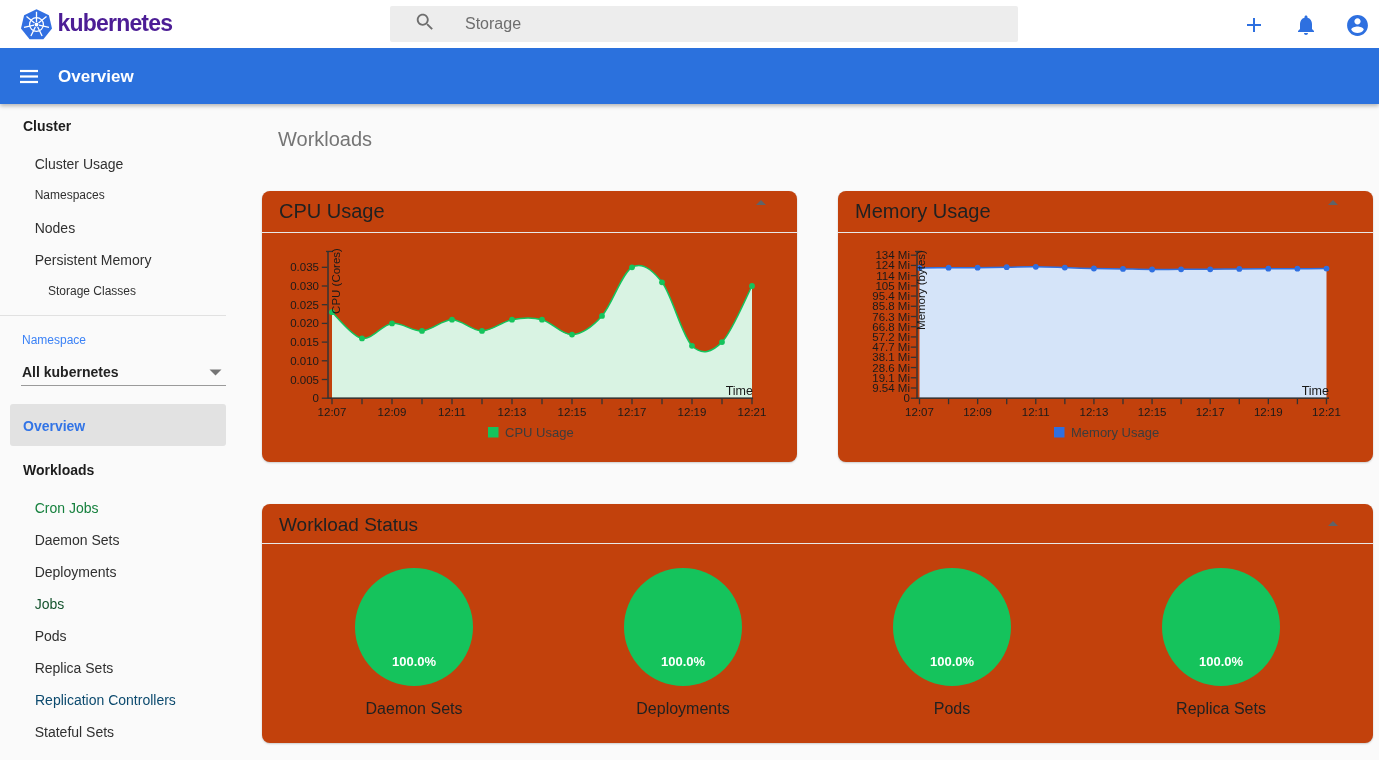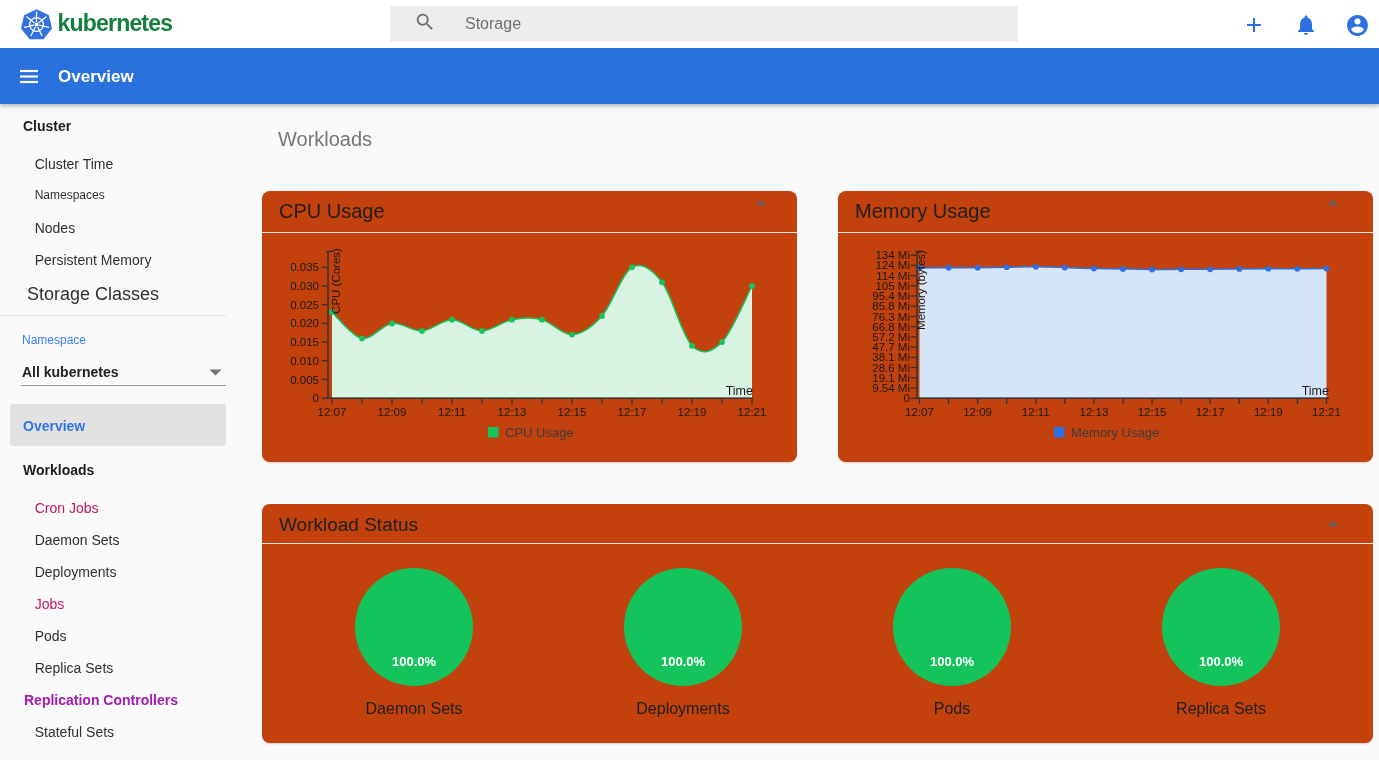--- a/index.html
+++ b/index.html
@@ -17,21 +17,21 @@
 
 <div style="position:absolute;left:0;top:0;width:1379px;height:48px;background:#fff;z-index:5">
   <svg style="position:absolute;left:20px;top:8px" width="33" height="33" viewBox="0 0 33 33">
     <path d="M16.5 1.2 L28.9 7.2 L32 20.5 L23.4 31.2 L9.6 31.2 L1 20.5 L4.1 7.2 Z" fill="#3270e2"></path>
     <g stroke="#ffffff" stroke-width="1.3" fill="none">
       <circle cx="16.5" cy="16.5" r="6.9"></circle>
       <path d="M16.5 13.9L16.5 3.7M18.5 14.9L26.5 8.5M19.0 17.1L29.0 19.3M17.6 18.8L22.1 28.0M15.4 18.8L10.9 28.0M14.0 17.1L4.0 19.3M14.5 14.9L6.5 8.5"></path>
       <circle cx="16.5" cy="16.5" r="1.9" fill="#fff" stroke="none"></circle>
     </g>
   </svg>
-  <div style="position:absolute;left:57.5px;top:10px;font-size:23px;font-weight:bold;color:#15803d;letter-spacing:-0.8px">kubernetes</div>
+  <div style="position:absolute;left:57.5px;top:10px;font-size:23px;font-weight:bold;color:#4c1d95;letter-spacing:-0.8px">kubernetes</div>
   <div style="position:absolute;left:390px;top:6px;width:628px;height:36px;background:#ededed;border-radius:2px"></div>
   <svg style="position:absolute;left:415px;top:12px" width="24" height="24" viewBox="0 0 24 24">
     <path d="M15.5 14h-.79l-.28-.27C15.41 12.59 16 11.11 16 9.5 16 5.91 13.09 3 9.5 3S3 5.91 3 9.5 5.91 16 9.5 16c1.61 0 3.09-.59 4.23-1.57l.27.28v.79l5 4.99L20.49 19l-4.99-5zm-6 0C7.01 14 5 11.99 5 9.5S7.01 5 9.5 5 14 7.01 14 9.5 11.99 14 9.5 14z" fill="#6e6e6e" transform="translate(-1,-1) scale(0.92)"></path>
   </svg>
   <div style="position:absolute;left:465px;top:15px;font-size:16px;color:#6e6e6e">Storage</div>
   <svg style="position:absolute;left:1242px;top:12.5px" width="24" height="24" viewBox="0 0 24 24">
       <path d="M19 13h-6v6h-2v-6H5v-2h6V5h2v6h6v2z" fill="#2e70e0"></path>
     </svg>
   <svg style="position:absolute;left:1294px;top:12.5px" width="24" height="24" viewBox="0 0 24 24">
       <path d="M12 22c1.1 0 2-.9 2-2h-4c0 1.1.89 2 2 2zm6-6v-5c0-3.07-1.64-5.64-4.5-6.32V4c0-.83-.67-1.5-1.5-1.5s-1.5.67-1.5 1.5v.68C7.63 5.36 6 7.92 6 11v5l-2 2v1h16v-1l-2-2z" fill="#2e70e0"></path>
@@ -45,42 +45,42 @@
   <svg style="position:absolute;left:20px;top:21px" width="18" height="15">
     <rect x="0" y="0.9" width="18" height="2.2" fill="#fff"></rect>
     <rect x="0" y="6.4" width="18" height="2.2" fill="#fff"></rect>
     <rect x="0" y="11.9" width="18" height="2.2" fill="#fff"></rect>
   </svg>
   <div style="position:absolute;left:58px;top:19px;font-size:17px;font-weight:bold;color:#fff">Overview</div>
 </div>
 
 <div style="position:absolute;left:0;top:0;width:226px;height:669px">
 <div style="position:absolute;left:23px;top:118px;font-size:14px;font-weight:bold;color:#1d1d1d">Cluster</div>
-<div style="position:absolute;left:34.7px;top:156px;font-size:14px;font-weight:normal;color:#303030">Cluster Time</div>
+<div style="position:absolute;left:34.7px;top:156px;font-size:14px;font-weight:normal;color:#303030">Cluster Usage</div>
 <div style="position:absolute;left:34.7px;top:188px;font-size:12px;font-weight:normal;color:#303030">Namespaces</div>
 <div style="position:absolute;left:34.7px;top:220px;font-size:14px;font-weight:normal;color:#303030">Nodes</div>
 <div style="position:absolute;left:34.7px;top:252px;font-size:14px;font-weight:normal;color:#303030">Persistent Memory</div>
-<div style="position:absolute;left:27px;top:284px;font-size:18px;font-weight:normal;color:#303030">Storage Classes</div>
+<div style="position:absolute;left:48px;top:284px;font-size:12px;font-weight:normal;color:#303030">Storage Classes</div>
 <div style="position:absolute;left:0;top:315px;width:226px;height:1px;background:#e1e1e1"></div>
 <div style="position:absolute;left:22px;top:333px;font-size:12px;color:#3b82f6">Namespace</div>
 <div style="position:absolute;left:22px;top:364px;font-size:14px;font-weight:bold;color:#222">All kubernetes</div>
 <svg style="position:absolute;left:209px;top:369px" width="13" height="7">
       <path d="M0.5 0.5h12l-6 6z" fill="#757575"></path>
     </svg>
 <div style="position:absolute;left:21px;top:385px;width:205px;height:1px;background:#9a9a9a"></div>
 <div style="position:absolute;left:10px;top:404px;width:216px;height:42px;background:#e2e2e2;border-radius:3px"></div>
 <div style="position:absolute;left:23px;top:418px;font-size:14px;font-weight:bold;color:#3274e6">Overview</div>
 <div style="position:absolute;left:23px;top:462px;font-size:14px;font-weight:bold;color:#1d1d1d">Workloads</div>
-<div style="position:absolute;left:34.7px;top:500px;font-size:14px;font-weight:normal;color:#be185d">Cron Jobs</div>
+<div style="position:absolute;left:34.7px;top:500px;font-size:14px;font-weight:normal;color:#15803d">Cron Jobs</div>
 <div style="position:absolute;left:34.7px;top:532px;font-size:14px;font-weight:normal;color:#303030">Daemon Sets</div>
 <div style="position:absolute;left:34.7px;top:564px;font-size:14px;font-weight:normal;color:#303030">Deployments</div>
-<div style="position:absolute;left:34.7px;top:596px;font-size:14px;font-weight:normal;color:#be185d">Jobs</div>
+<div style="position:absolute;left:34.7px;top:596px;font-size:14px;font-weight:normal;color:#14532d">Jobs</div>
 <div style="position:absolute;left:34.7px;top:628px;font-size:14px;font-weight:normal;color:#303030">Pods</div>
 <div style="position:absolute;left:34.7px;top:660px;font-size:14px;font-weight:normal;color:#303030">Replica Sets</div>
-<div style="position:absolute;left:24px;top:692px;font-size:14px;font-weight:bold;color:#a21caf">Replication Controllers</div>
+<div style="position:absolute;left:35px;top:692px;font-size:14px;font-weight:normal;color:#0c4a6e">Replication Controllers</div>
 <div style="position:absolute;left:34.7px;top:724px;font-size:14px;font-weight:normal;color:#303030">Stateful Sets</div>
 </div>
 
 <div style="position:absolute;left:278px;top:128px;font-size:20px;color:#757575">Workloads</div>
 
 <div class="card" style="left:262px;top:191px;width:535px;height:271px">
   <div class="cardtitle" style="top:200px;top:9px">CPU Usage</div>
   <div class="uparrow" style="left:493.5px;top:208.5px;left:493.5px;top:8.5px"></div>
   <div class="carddiv" style="top:41px"></div>
 <svg width="535" height="231" viewBox="0 0 535 231" style="position:absolute;left:0;top:41px;font-family:'Liberation Sans',sans-serif">

